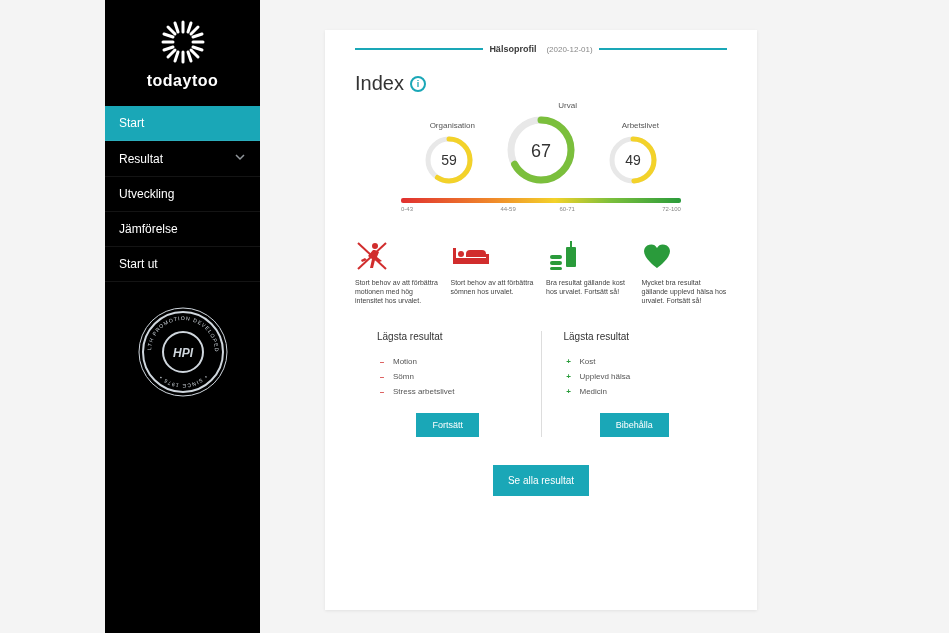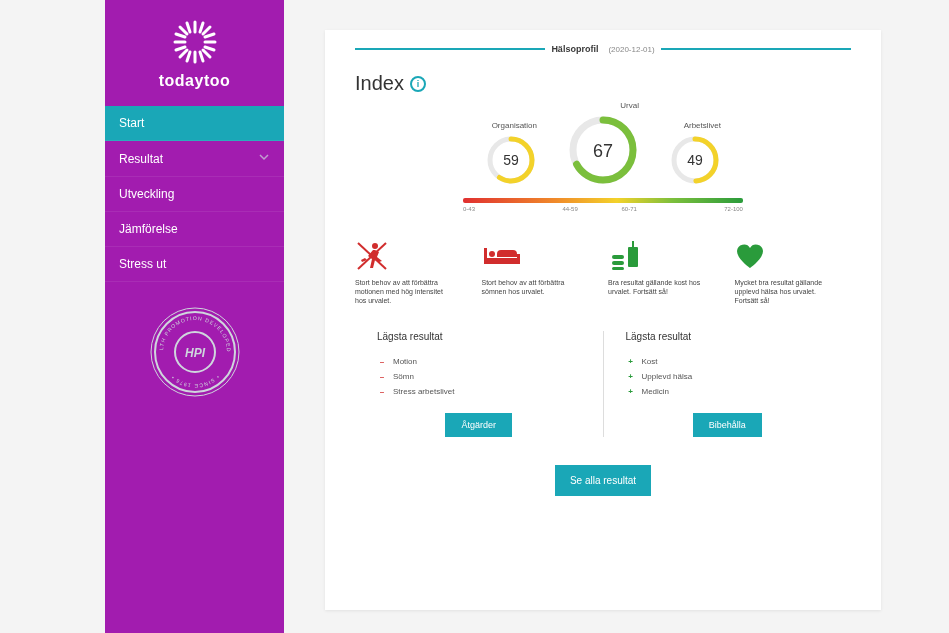--- a/index.html
+++ b/index.html
@@ -1,29 +1,29 @@
 <!DOCTYPE html>
 <html><head>
 <meta charset="utf-8">
 <style>
   html,body{margin:0;padding:0;font-family:Arial,Helvetica,sans-serif;background:#f4f4f4;color:#333}
   .stage{width:949px;height:633px;position:relative;background:#f4f4f4;overflow:hidden}
   
-  .sidebar{position:absolute;left:105px;top:0;width:179px;height:633px;background:#a21caf;color:#fff}
+  .sidebar{position:absolute;left:105px;top:0;width:155px;height:633px;background:#000000;color:#fff}
   .logo-wrap{text-align:center;padding:18px 0 8px}
   .logo-wrap svg{display:block;margin:0 auto}
   .brand{font-size:16px;font-weight:600;letter-spacing:.5px;margin-top:6px}
   .nav{margin-top:8px}
   .nav-item{display:flex;align-items:center;justify-content:space-between;padding:10px 14px;font-size:12px;border-bottom:1px solid rgba(255,255,255,.08);cursor:pointer}
   .nav-item.active{background:#1aa7b7}
   .nav-item .chev{opacity:.7}
   .badge-wrap{text-align:center;margin-top:22px}
   .badge-wrap svg{display:block;margin:0 auto}
   
-  .card{position:absolute;left:325px;top:30px;width:556px;height:580px;background:#fff;box-shadow:0 1px 3px rgba(0,0,0,.08)}
+  .card{position:absolute;left:325px;top:30px;width:432px;height:580px;background:#fff;box-shadow:0 1px 3px rgba(0,0,0,.08)}
   .card-inner{padding:14px 30px 0}
   .hdr-rule{display:flex;align-items:center;gap:6px}
   .hdr-rule .line{flex:1;height:2px;background:#1aa7b7}
   .hdr-rule .lbl{font-size:9px;font-weight:700;color:#3a3a3a}
   .hdr-rule .date{font-size:8px;color:#888;margin-left:4px}
   .index-title{display:flex;align-items:center;gap:6px;margin-top:18px;font-size:20px;font-weight:400}
   .index-title .info{width:12px;height:12px;border:2px solid #1aa7b7;color:#1aa7b7;border-radius:50%;font-size:9px;display:flex;align-items:center;justify-content:center;font-weight:700}
   .gauges{display:flex;justify-content:center;align-items:flex-end;gap:30px;margin-top:6px}
   .gauge{display:flex;flex-direction:column;align-items:flex-end}
   .gauge .glabel{font-size:8px;color:#555;margin-bottom:4px}
@@ -93,21 +93,21 @@
             </svg>
       </span>
     </div>
     <div class="nav-item">
       <span>Utveckling</span>
     </div>
     <div class="nav-item">
       <span>Jämförelse</span>
     </div>
     <div class="nav-item">
-      <span>Stress ut</span>
+      <span>Start ut</span>
     </div>
   </nav>
 
   <div class="badge-wrap">
     <svg width="96" height="96" viewBox="0 0 96 96">
       <circle cx="48" cy="48" r="44" fill="none" stroke="#cfd6dd" stroke-width="1"></circle>
       <circle cx="48" cy="48" r="40" fill="none" stroke="#cfd6dd" stroke-width="2"></circle>
       <circle cx="48" cy="48" r="20" fill="none" stroke="#cfd6dd" stroke-width="2"></circle>
       <text x="48" y="53" text-anchor="middle" font-size="12" font-style="italic" font-weight="700" fill="#cfd6dd">HPI</text>
       <path id="arcTop" d="M16 48 A32 32 0 0 1 80 48" fill="none"></path>
@@ -235,21 +235,21 @@
           <li>
                 <span class="mk minus">–</span>
                 <span>Sömn</span>
               </li>
           <li>
                 <span class="mk minus">–</span>
                 <span>Stress arbetslivet</span>
               </li>
         </ul>
         <div class="btn-center">
-              <button class="btn">Åtgärder</button>
+              <button class="btn">Fortsätt</button>
             </div>
       </div>
       <div class="rescol">
         <h4>Lägsta resultat</h4>
         <ul class="rlist">
           <li>
                 <span class="mk plus">+</span>
                 <span>Kost</span>
               </li>
           <li>

